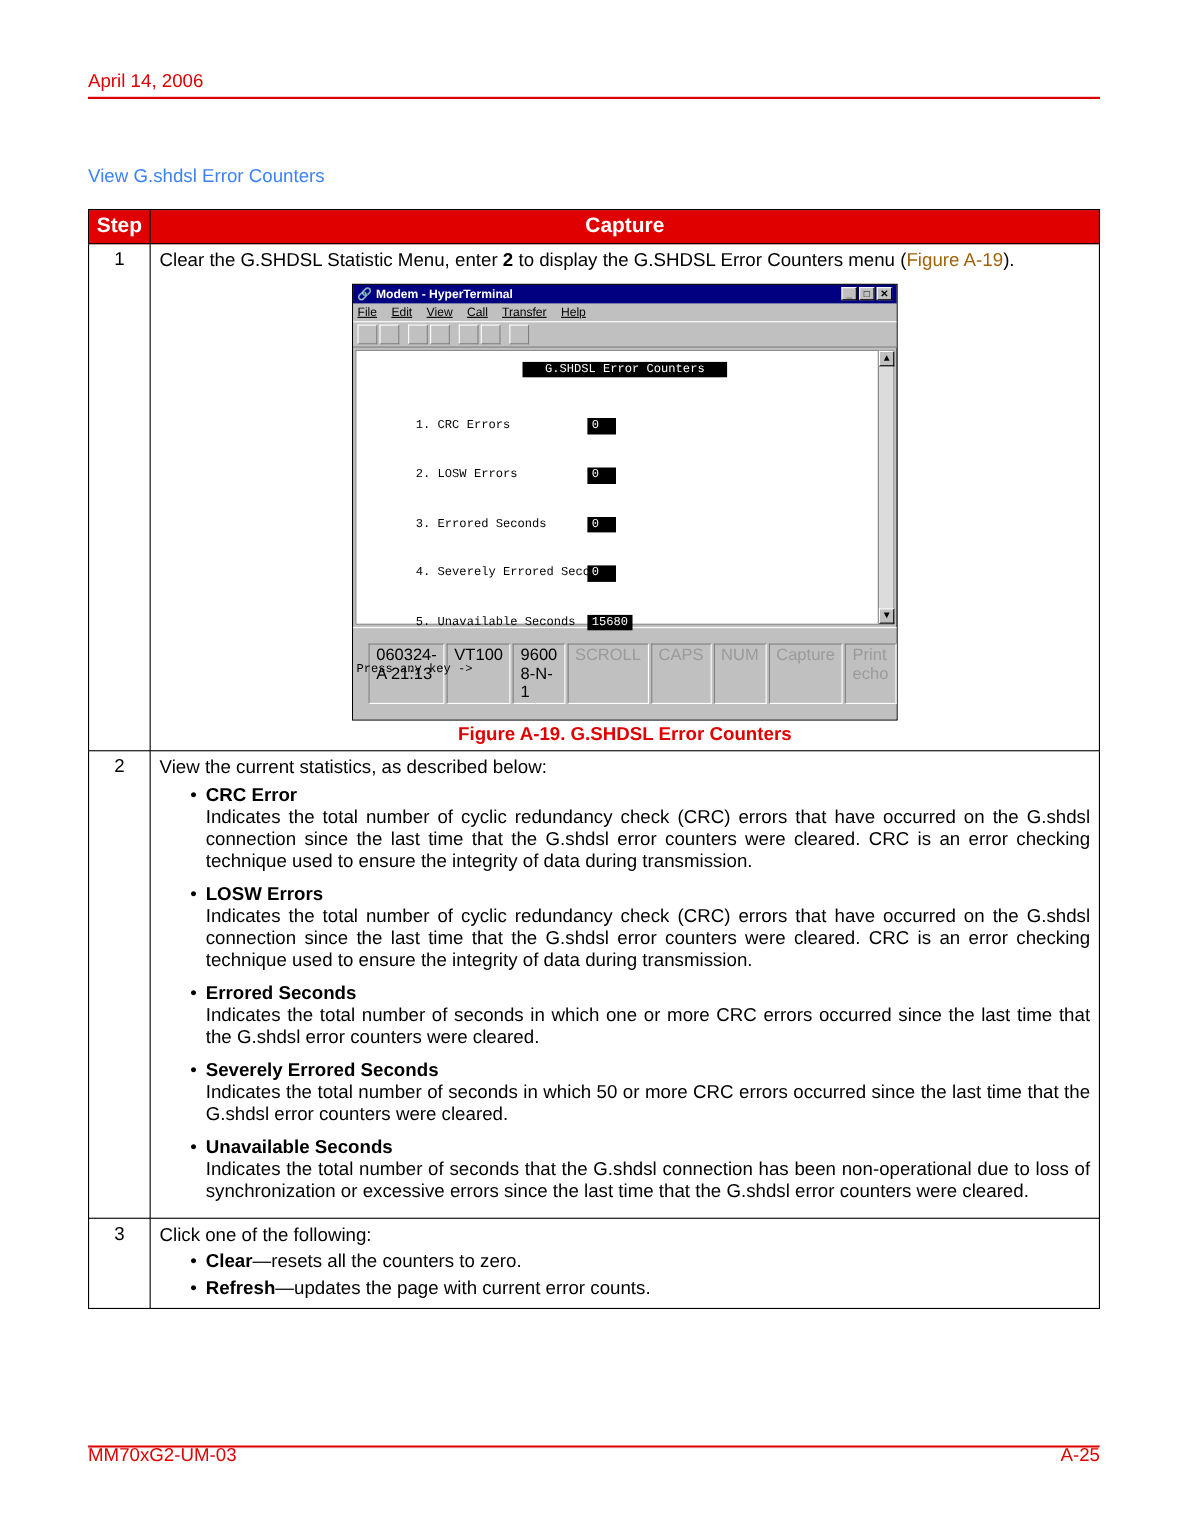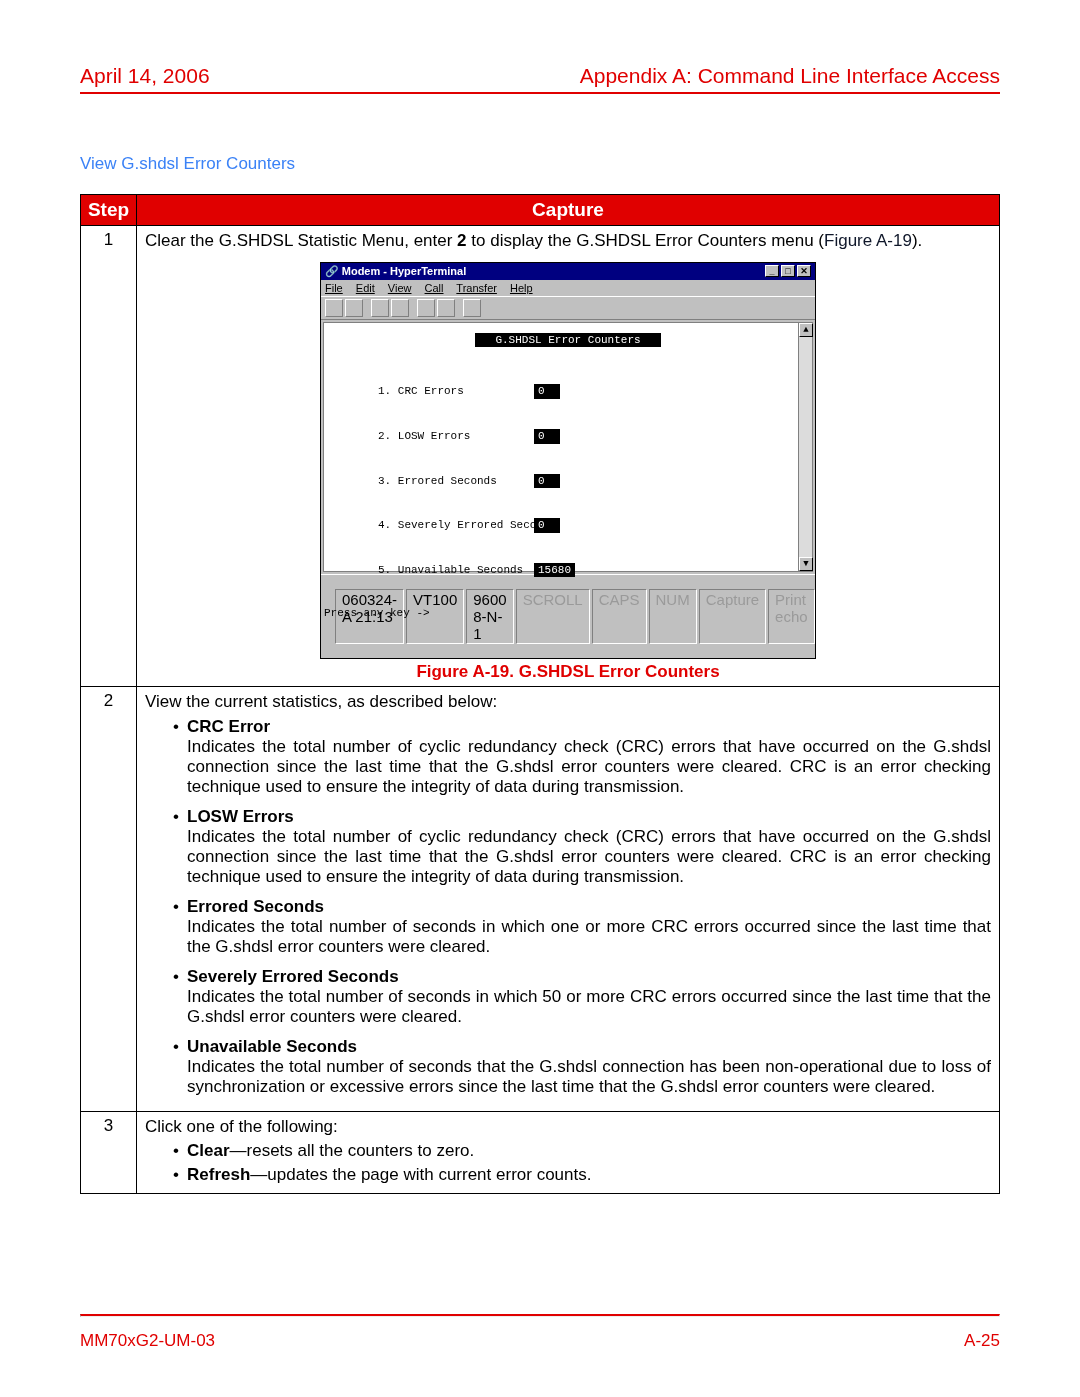--- a/index.html
+++ b/index.html
@@ -14,21 +14,21 @@
   }
   .page {
     position: absolute;
     inset: 0;
     padding: 64px 80px 60px 80px;
   }
   .red { color: #e00000; }
   .header-row {
     display: flex;
     justify-content: space-between;
-    font-size: 21px;
+    font-size: 17px;
     text-align: center;
   }
   .header-rule {
     border: none;
     border-top: 2px solid #e00000;
     margin-top: 4px;
   }
   .section-title {
     color: #3b82f6;
     font-size: 17px;
@@ -50,21 +50,21 @@
     margin-left: 28px;
   }
   table.step td {
     border: 1px solid #000;
     vertical-align: top;
     font-size: 17px;
     padding: 4px 8px;
   }
   .col-step { width: 56px; text-align: center; }
   .action-cell p { line-height: 1.28; }
-  .fig-ref { color: #0f172a; }
+  .fig-ref { color: #a16207; }
   .figure-caption {
     color: #e00000;
     font-weight: bold;
     text-align: center;
     margin-top: 3px;
     font-size: 17px;
   }
   .hyper {
     width: 496px;
     margin: 10px auto 0 auto;
@@ -178,39 +178,38 @@
   ul.defs { list-style: none; padding-left: 28px; margin-top: 4px; }
   ul.defs > li { position: relative; padding-left: 14px; margin-bottom: 10px; }
   ul.defs > li::before { content: "•"; position: absolute; left: 0; top: 0; }
   .def-title { font-weight: bold; }
   .def-body { text-align: justify; }
   ul.actions { list-style: none; padding-left: 28px; margin-top: 4px; }
   ul.actions > li { position: relative; padding-left: 14px; margin-bottom: 4px; }
   ul.actions > li::before { content: "•"; position: absolute; left: 0; top: 0; }
   .footer-row {
     position: absolute;
-    left: 80px; right: 80px; bottom: 46px;
+    left: 80px; right: 80px; bottom: 64px;
     display: flex;
     justify-content: space-between;
     font-size: 17px;
   }
   .footer-rule {
     position: absolute;
     left: 80px; right: 80px; bottom: 80px;
     border-top: 2px solid #e00000;
   }
 </style>
 </head>
 <body>
 
 <div class="page">
 
   <div class="header-row">
     <span class="red">April 14, 2006</span>
-    <span class="red">Appendix A: Command Line Interface Access</span>
   </div>
   <hr class="header-rule">
 
   <div class="section-title">View G.shdsl Error Counters</div>
 
   <table class="step">
     <colgroup>
         <col class="col-step">
         <col>
       </colgroup>

